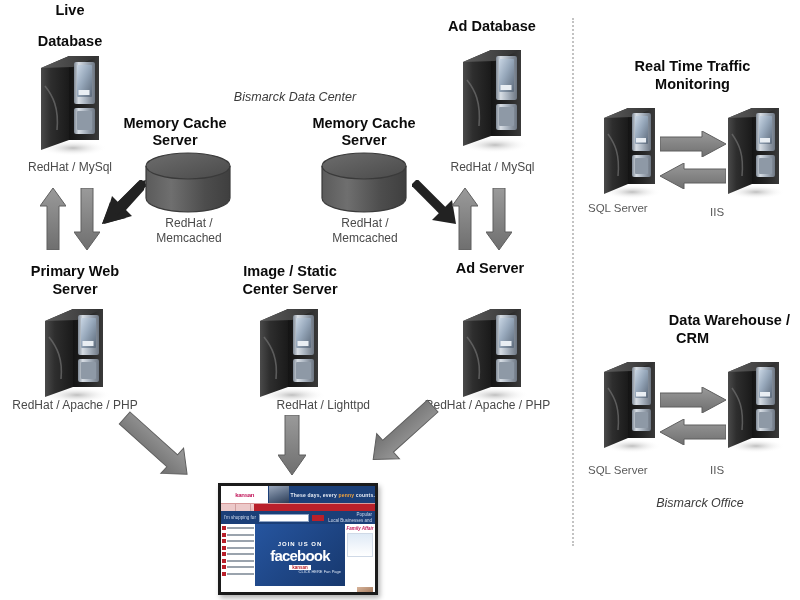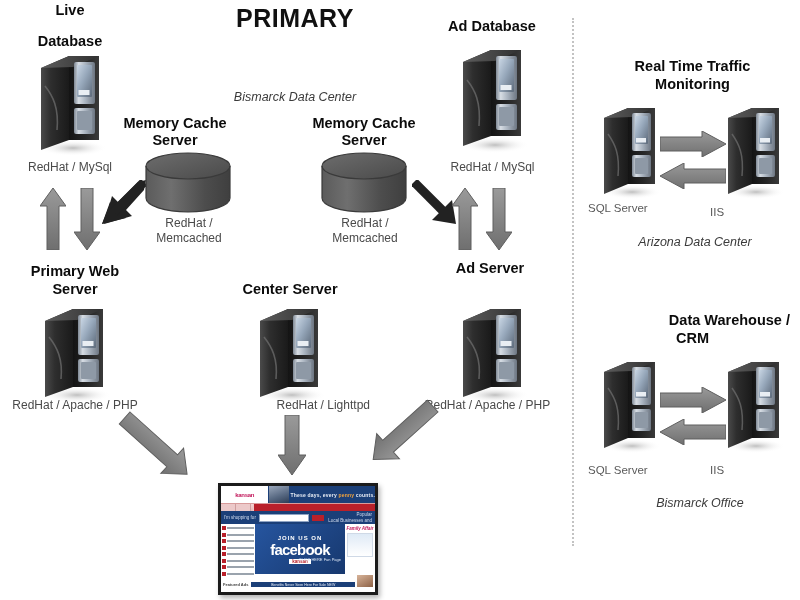--- a/index.html
+++ b/index.html
@@ -165,21 +165,21 @@
     margin-left: auto;
     font-size: 4.5px;
     color: #cfdaee;
     text-align: right;
     line-height: 1.25;
     white-space: nowrap;
   }
   .site-body {
     display: flex;
     background: #e5e5e5;
-    height: 50px;
+    height: 62px;
   }
   .site-side {
     width: 34px;
     background: #ffffff;
     padding: 2px 1px;
     box-sizing: border-box;
   }
   .site-side .row {
     display: flex;
     align-items: center;
@@ -331,21 +331,20 @@
         <stop offset="0%" stop-color="#6d6d6d"></stop>
         <stop offset="100%" stop-color="#4a4a4a"></stop>
       </linearGradient>
       <linearGradient id="gArrow" x1="0" y1="0" x2="0" y2="1">
         <stop offset="0%" stop-color="#9a9a9a"></stop>
         <stop offset="100%" stop-color="#6f6f6f"></stop>
       </linearGradient>
     </defs>
   </svg>
 
-  <div class="abs title-main" style="left:170px; top:4px; width:250px;">PRIMARY</div>
 
 
   <div class="abs subtitle-italic" style="left:170px; top:90px; width:250px;">Bismarck Data Center</div>
 
   <div class="abs divider" style="left:572px; top:18px; height:528px;"></div>
 
   <div class="abs node-title" style="left:0px; top:2px; width:140px;">Live</div>
   <div class="abs node-title" style="left:0px; top:22px; width:140px;margin-top:11px;">Database</div>
 
   <div class="abs" style="left:33px; top:52px;">
@@ -463,20 +462,21 @@
       <rect x="41" y="10" width="21" height="40" rx="2" fill="url(#gBezel)"></rect>
       <rect x="44" y="13" width="15" height="30" rx="1" fill="url(#gGlass)"></rect>
       <rect x="45.5" y="36" width="11" height="5" fill="#e9eef3"></rect>
       <rect x="41" y="54" width="21" height="23" rx="2" fill="url(#gBezel)"></rect>
       <rect x="44" y="57" width="15" height="17" rx="1" fill="#8e99a6"></rect>
     </svg>
   </div>
 
   <div class="abs node-sub" style="left:0px; top:398px; width:150px;">RedHat / Apache / PHP</div>
 
+  <div class="abs node-title" style="left:210px; top:263px; width:160px;">Image / Static</div>
   <div class="abs node-title" style="left:210px; top:281px; width:160px;">Center Server</div>
 
   <div class="abs" style="left:252px; top:305px;">
     <svg class="server" width="76" height="100" viewBox="0 0 76 100">
       <ellipse cx="40" cy="90" rx="34" ry="8" fill="url(#gShadow)"></ellipse>
       <polygon points="8,16 36,4 36,82 8,92" fill="url(#gSideDark)"></polygon>
       <rect x="36" y="4" width="30" height="78" fill="url(#gFaceDark)"></rect>
       <polygon points="8,16 36,4 66,4 40,15" fill="url(#gTop)"></polygon>
       <path d="M12,32 C20,42 26,54 24,74" stroke="#6e6e6e" stroke-width="1.6" fill="none" opacity="0.75"></path>
       <rect x="41" y="10" width="21" height="40" rx="2" fill="url(#gBezel)"></rect>
@@ -654,21 +654,20 @@
     </svg>
   </div>
   <div class="abs" style="left:660px; top:163px;">
     <svg class="arrow" width="66" height="26" viewBox="0 0 66 26">
       <polygon points="66,6 24,6 24,0 0,13 24,26 24,20 66,20" fill="url(#gArrow)" stroke="#5f5f5f" stroke-width="1"></polygon>
     </svg>
   </div>
 
   <div class="abs small-label" style="left:588px; top:202px; width:92px;">SQL Server</div>
   <div class="abs small-label" style="left:710px; top:206px; width:58px;">IIS</div>
-  <div class="abs subtitle-italic" style="left:600px; top:235px; width:190px;">Arizona Data Center</div>
 
   <div class="abs node-title" style="left:595px; top:312px; width:195px;text-align:right;">Data Warehouse /</div>
   <div class="abs node-title" style="left:595px; top:330px; width:195px;">CRM</div>
 
   <div class="abs" style="left:598px; top:358px;">
     <svg class="server" width="66" height="98" viewBox="0 0 66 98">
       <ellipse cx="34" cy="88" rx="29" ry="7" fill="url(#gShadow)"></ellipse>
       <polygon points="6,14 30,4 30,80 6,90" fill="url(#gSideDark)"></polygon>
       <rect x="30" y="4" width="27" height="76" fill="url(#gFaceDark)"></rect>
       <polygon points="6,14 30,4 57,4 34,13" fill="url(#gTop)"></polygon>

